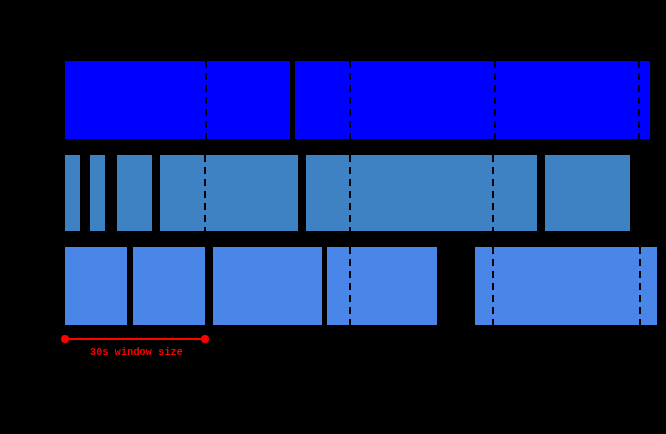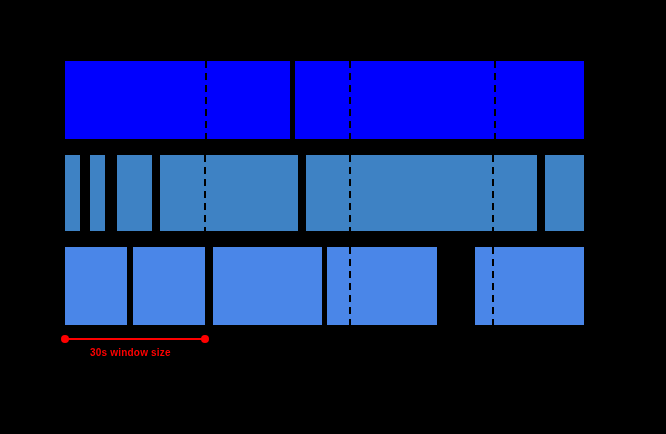--- a/index.html
+++ b/index.html
@@ -60,21 +60,21 @@
     position: absolute;
     font-size: 10px;
     font-weight: bold;
     letter-spacing: 0.2px;
     white-space: nowrap;
   }
 </style>
 </head>
 <body>
 
-<div class="canvas" style="width: 584px; height: 434px; background: rgb(0, 0, 0);">
+<div class="canvas" style="width: 666px; height: 434px; background: rgb(0, 0, 0); font-family: Liberation Mono, monospace;">
 
   <div id="tracks">
       <div class="track" style="top: 61px; height: 78px;">
         <div class="seg" style="left: 65px; width: 225px; background: rgb(0, 0, 254);"></div>
         <div class="seg" style="left: 295px; width: 355px; background: rgb(0, 0, 254);"></div>
         <div class="boundary-dash" style="left: 205px;"></div>
         <div class="boundary-dash" style="left: 349px;"></div>
         <div class="boundary-dash" style="left: 494px;"></div>
         <div class="boundary-dash" style="left: 638px;"></div>
       </div>

